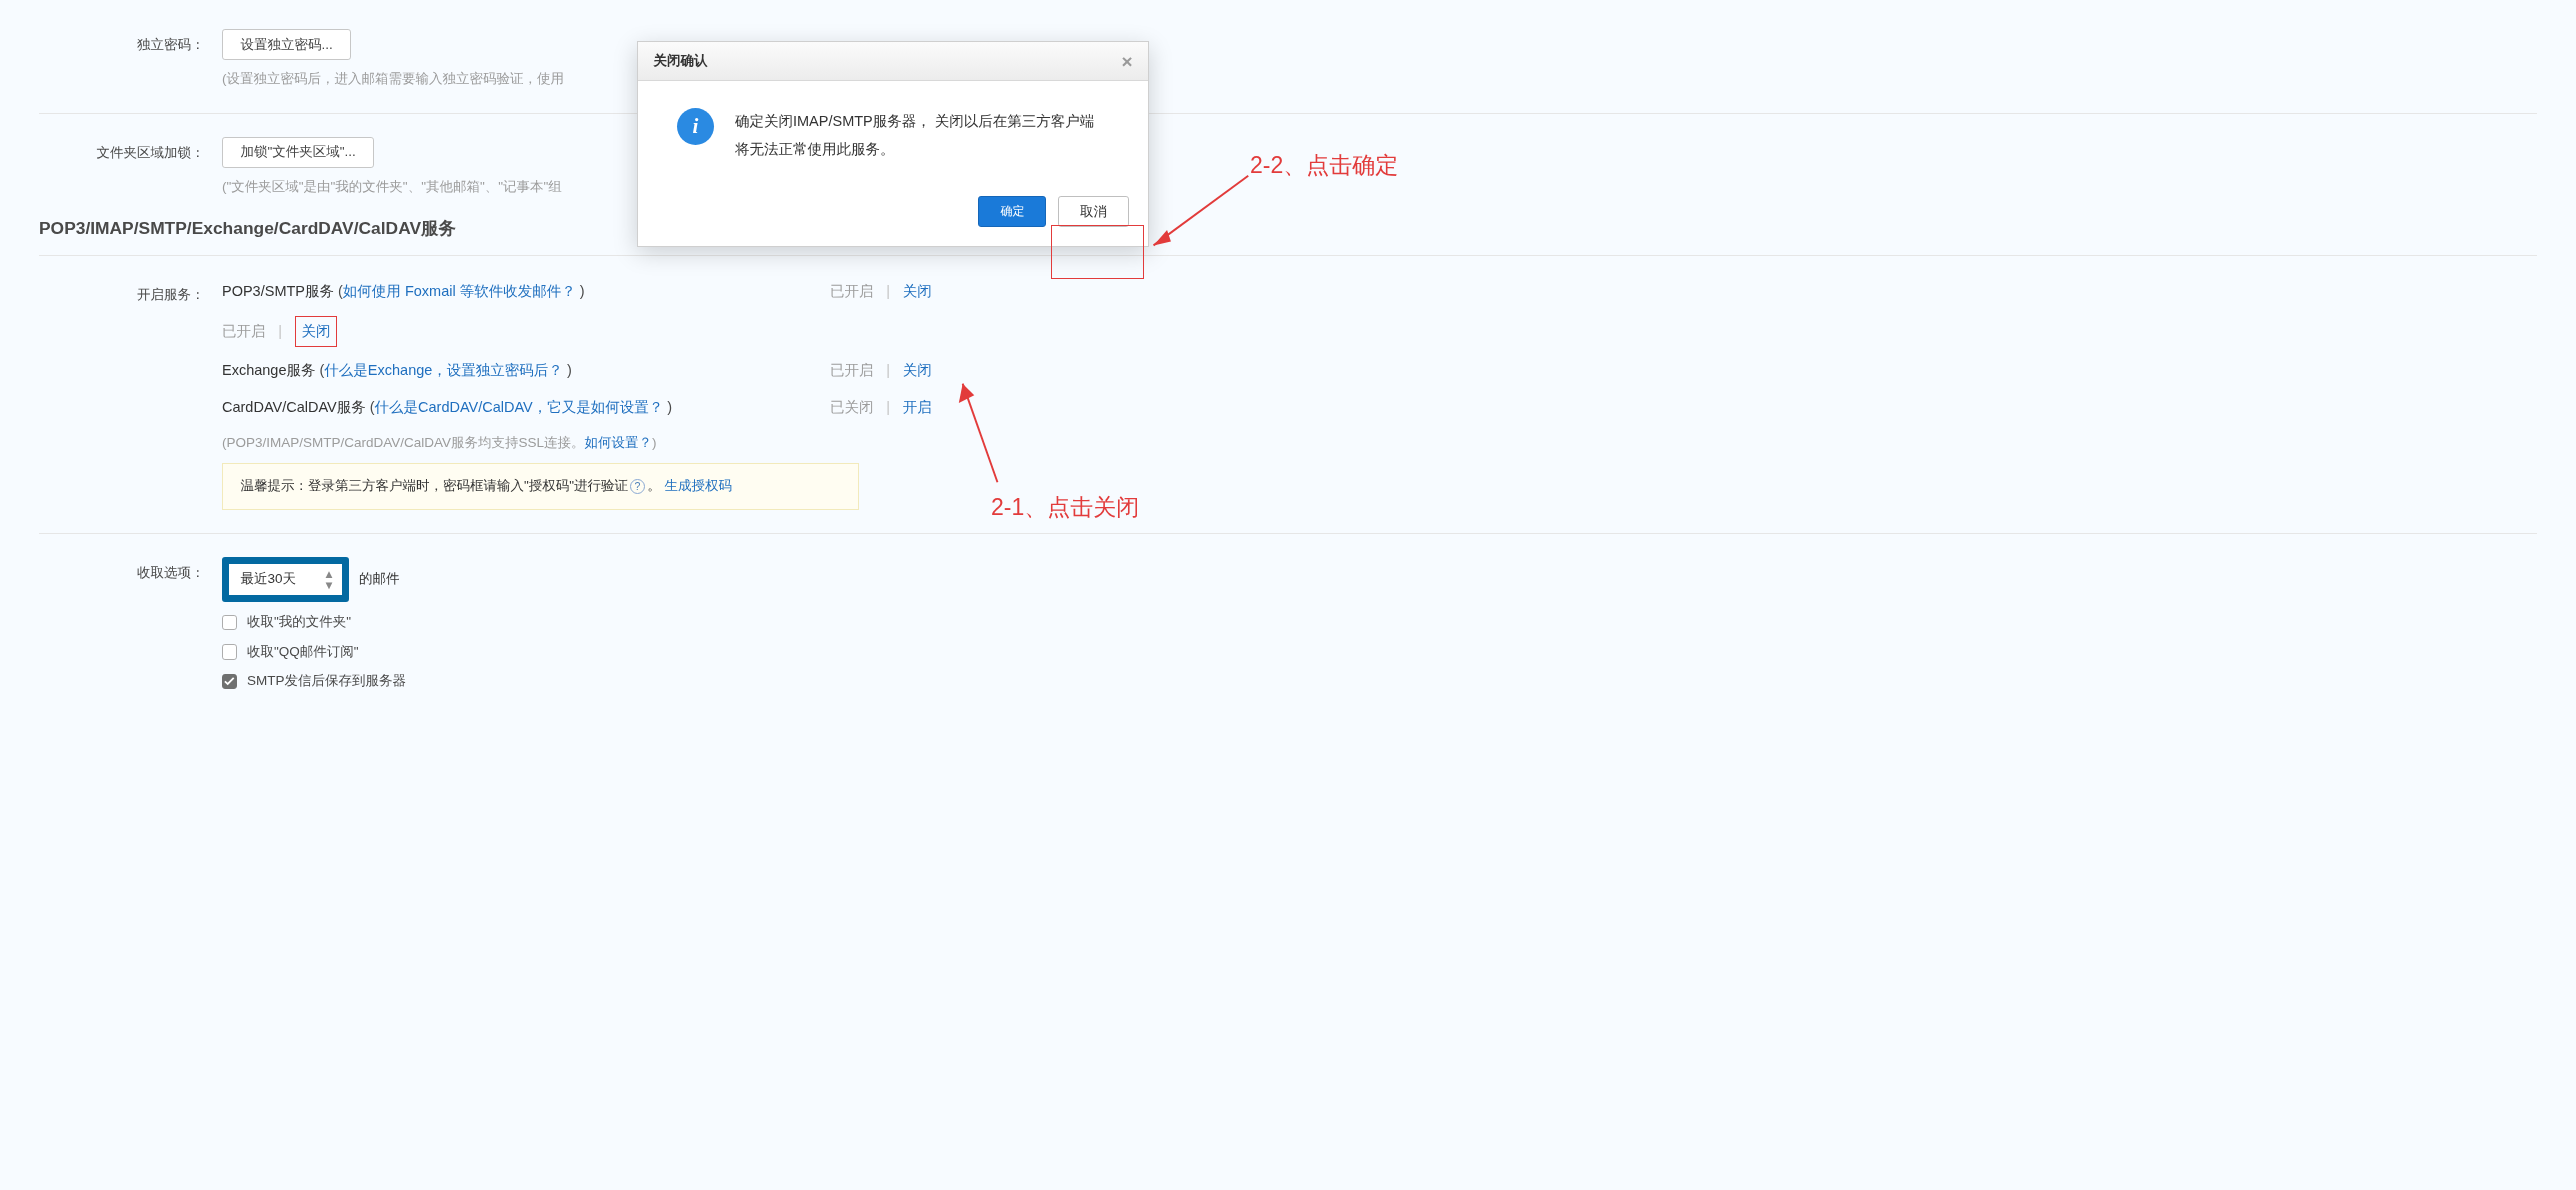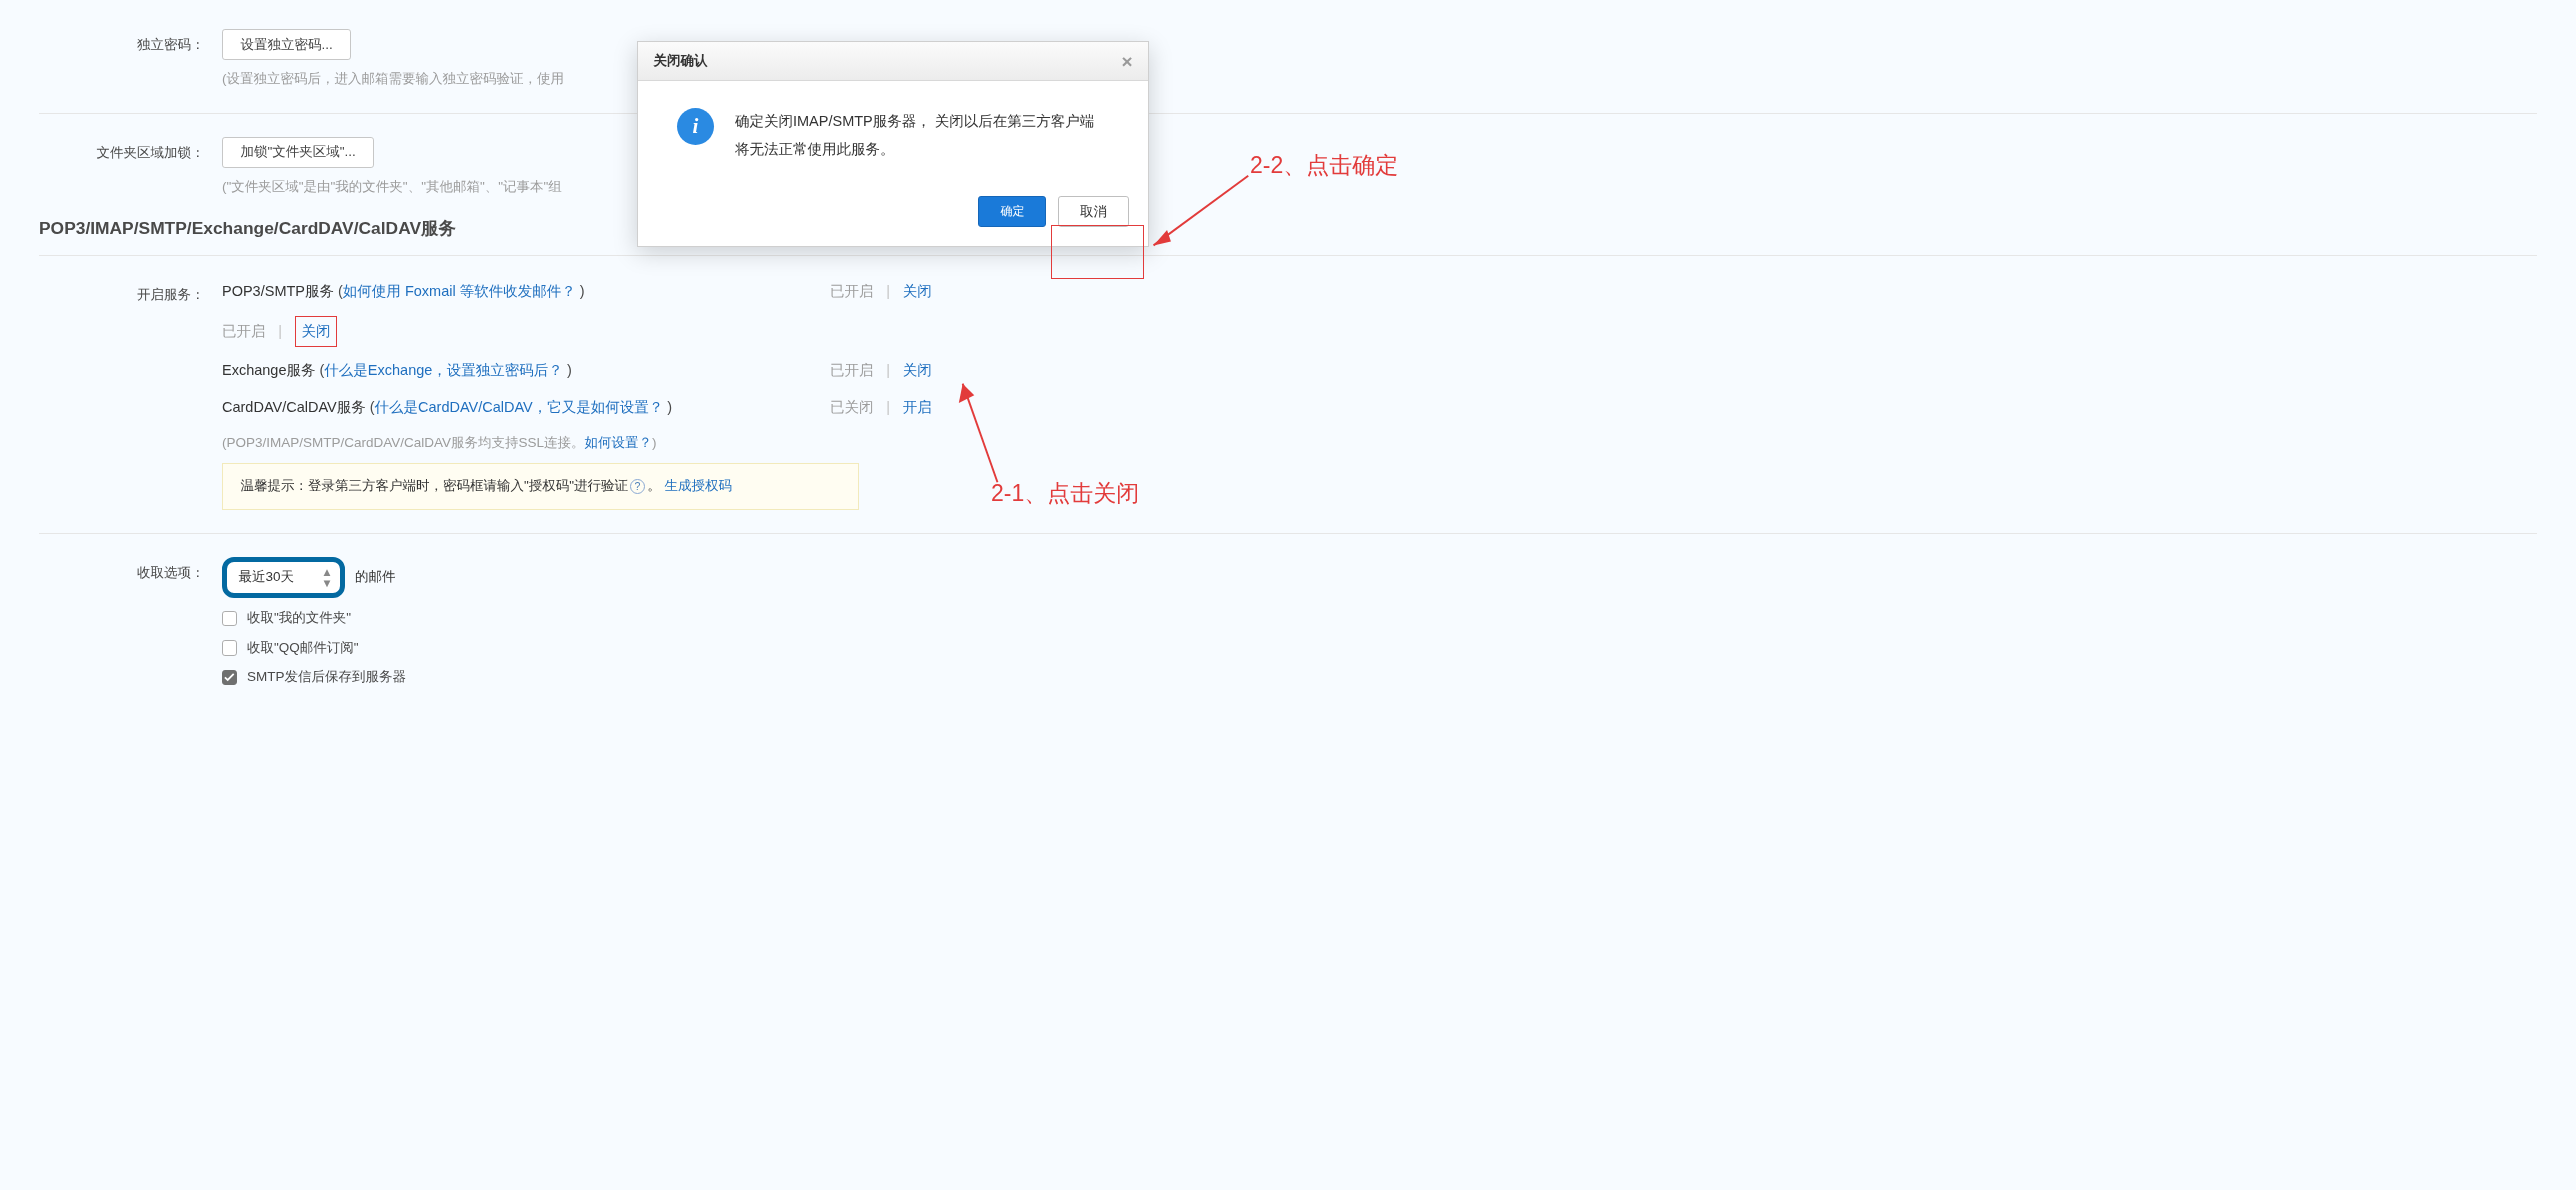--- a/index.html
+++ b/index.html
@@ -108,23 +108,23 @@
       font-size: 10.6px;
       align-items: center;
       justify-content: center;
       margin: 0 1.9px;
       cursor: pointer;
     }
     .select-box {
       display: inline-flex;
       align-items: center;
       background: #fff;
-      border: 5px solid #0369a1;
+      border: 7px solid #0369a1;
       padding: 3.9px 7.7px 3.9px 11.6px;
-      border-radius: 12px;
+      border-radius: 3px;
       cursor: pointer;
     }
     .select-box .handle {
       margin-left: 27px;
       color: #888;
       font-size: 11.6px;
       line-height: 1;
     }
     .cb-line {
       display: flex;
@@ -376,21 +376,21 @@
   </div>
   <div class="modal-footer">
     <button class="btn-primary">确定</button>
     <button class="btn-default">取消</button>
   </div>
 </div>
 
 <div class="anno-box-confirm" style="top:225px;left:1051px;width:93px;height:54px;"></div>
 
 <div class="anno" style="top:150px;left:1250px;">2-2、点击确定</div>
-<div class="anno" style="top:478px;left:991px;">2-1、点击关闭</div>
+<div class="anno" style="top:492px;left:991px;">2-1、点击关闭</div>
 
 <svg class="arrow" style="top:170px;left:1140px;width:116px;height:87px;" viewBox="0 0 120 90" width="116" height="87">
   <line x1="112" y1="6" x2="14" y2="78"></line>
   <polygon points="14,78 28,62 32,74"></polygon>
 </svg>
 
 <svg class="arrow" style="top:374px;left:953px;width:58px;height:116px;" viewBox="0 0 60 120" width="58" height="116">
   <line x1="46" y1="112" x2="10" y2="10"></line>
   <polygon points="10,10 6,30 22,22"></polygon>
 </svg>

